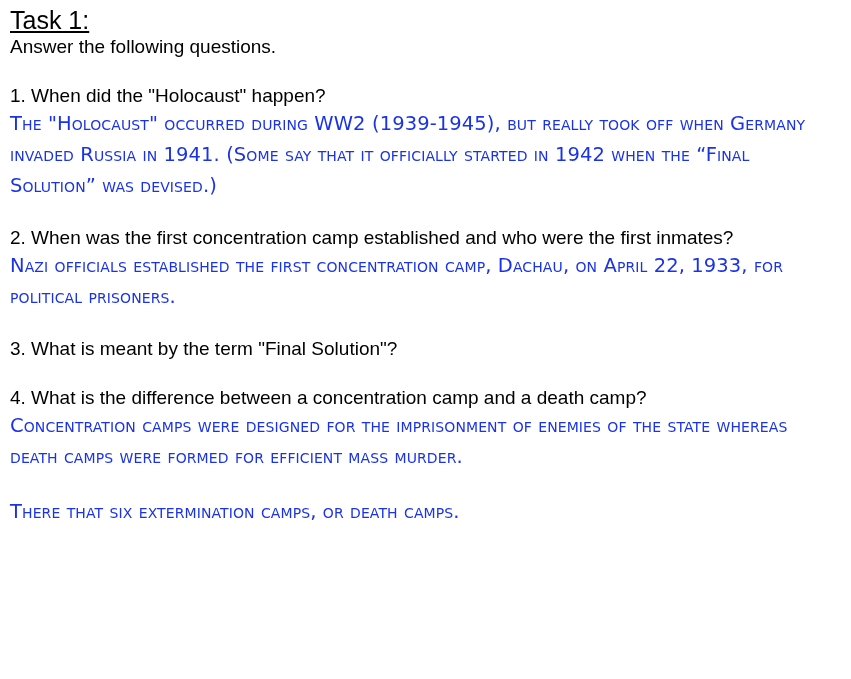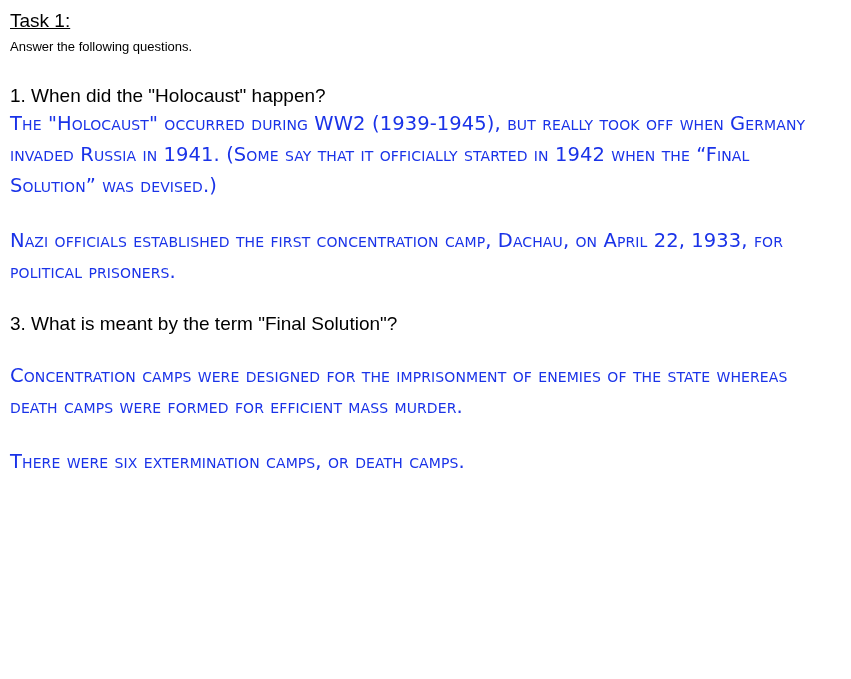--- a/index.html
+++ b/index.html
@@ -12,28 +12,28 @@
     width: 851px;
     height: 679px;
     background: #ffffff;
     overflow: hidden;
     font-family: "Liberation Sans", sans-serif;
   }
   .doc {
     padding: 8px 10px 0 10px;
   }
   .title {
-    font-size: 19px;
+    font-size: 25px;
     color: #000000;
     text-decoration: underline;
     line-height: 25px;
     margin: 0 0 1px 0;
   }
   .instruction {
-    font-size: 13px;
+    font-size: 19px;
     color: #000000;
     line-height: 25px;
     margin: 0;
   }
   .qa-block {
     margin-top: 24px;
   }
   .question {
     font-size: 19px;
     color: #000000;
@@ -59,29 +59,31 @@
 
     <p class="title">Task 1:</p>
     <p class="instruction">Answer the following questions.</p>
 
     <div class="qa-block">
       <p class="question">1. When did the "Holocaust" happen?</p>
       <p class="answer">The "Holocaust" occurred during WW2 (1939-1945), but really took off when Germany invaded Russia in 1941. (Some say that it officially started in 1942 when the “Final Solution” was devised.)</p>
     </div>
 
     <div class="qa-block">
+      <p class="question">2. When was the first concentration camp established and who were the first inmates?</p>
       <p class="answer">Nazi officials established the first concentration camp, Dachau, on April 22, 1933, for political prisoners.</p>
     </div>
 
     <div class="qa-block">
       <p class="question">3. What is meant by the term "Final Solution"?</p>
     </div>
 
     <div class="qa-block">
+      <p class="question">4. What is the difference between a concentration camp and a death camp?</p>
       <p class="answer">Concentration camps were designed for the imprisonment of enemies of the state whereas death camps were formed for efficient mass murder.</p>
     </div>
 
     <div class="qa-block">
-      <p class="answer">There were six extermination camps, or death camps.</p>
+      <p class="answer">There that six extermination camps, or death camps.</p>
     </div>
 
   </div>
 </div>
 
 </body></html>

